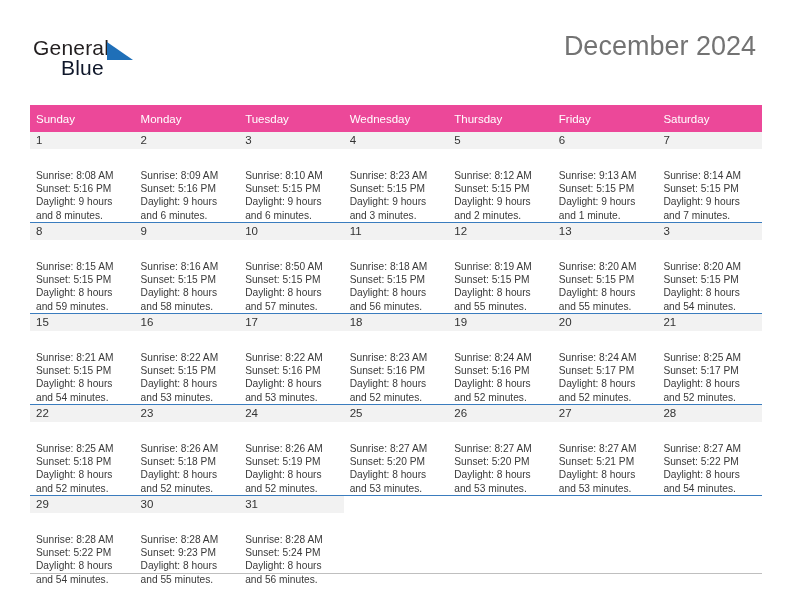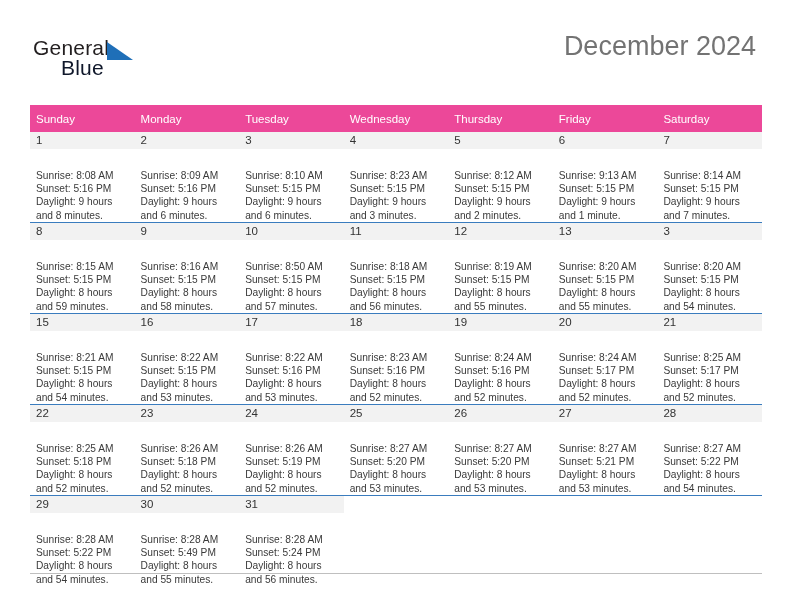--- a/index.html
+++ b/index.html
@@ -518,21 +518,21 @@
                 <div>Daylight: 8 hours</div>
                 <div>and 54 minutes.</div>
               </div>
             </div>
           </td>
         <td>
             <div class="cell">
               <div class="daynum-band">30</div>
               <div class="info">
                 <div>Sunrise: 8:28 AM</div>
-                <div>Sunset: 5:49 PM</div>
+                <div>Sunset: 9:23 PM</div>
                 <div>Daylight: 8 hours</div>
                 <div>and 55 minutes.</div>
               </div>
             </div>
           </td>
         <td>
             <div class="cell">
               <div class="daynum-band">31</div>
               <div class="info">
                 <div>Sunrise: 8:28 AM</div>

